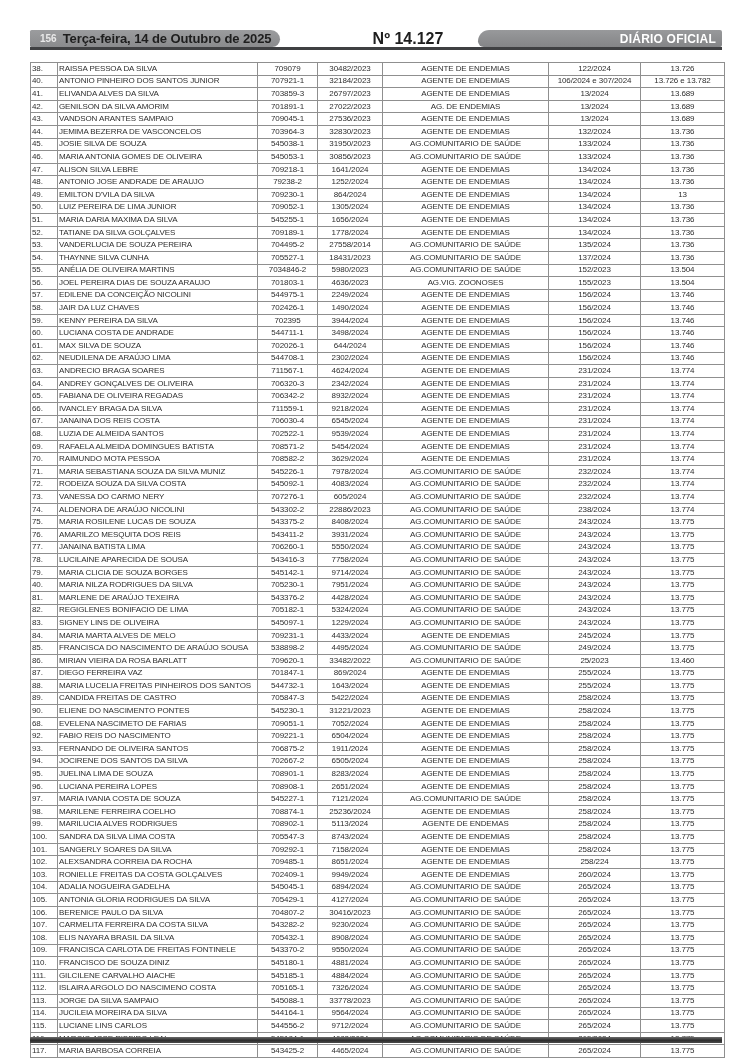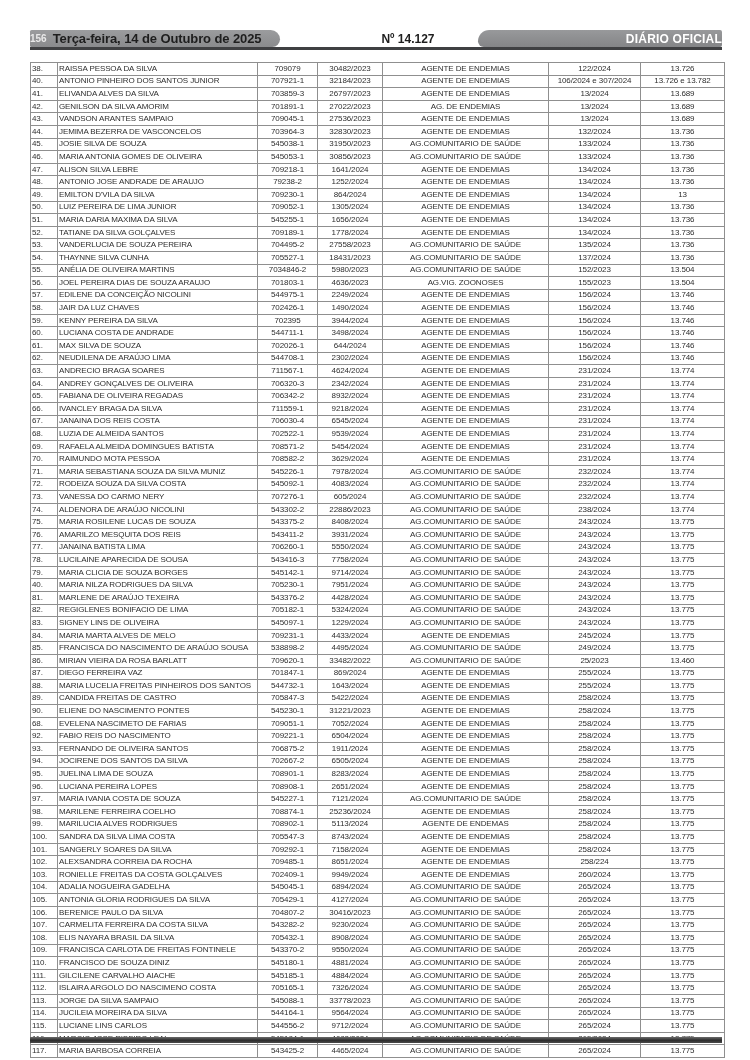--- a/index.html
+++ b/index.html
@@ -8,35 +8,35 @@
     font-family:"Liberation Sans","DejaVu Sans",sans-serif;
     -webkit-font-smoothing:antialiased;
   }
   
   .hdr{position:absolute;left:30px;top:30px;width:692px;height:20px;}
   .hdr-rule{position:absolute;left:0;top:17px;width:692px;height:3px;background:#3f4042;}
   .tab-left{
     position:absolute;left:0;top:0;width:250px;height:17px;
     background:linear-gradient(#9b9c9e,#8a8b8d);
     border-radius:2px 12px 10px 2px;
-    display:flex;align-items:center;padding-left:0;box-sizing:border-box;gap:6px;
+    display:flex;align-items:center;padding-left:10px;box-sizing:border-box;gap:6px;
   }
   .tab-left .pg{color:#e9e9e9;font-weight:bold;font-size:10px;}
   .tab-left .dt{color:#1e1e1e;font-weight:bold;font-size:13px;letter-spacing:-0.1px;}
   .edition{
     position:absolute;left:280px;top:0;width:196px;height:17px;
     display:flex;align-items:center;justify-content:center;
-    color:#1e1e1e;font-weight:bold;font-size:12px;
+    color:#1e1e1e;font-weight:bold;font-size:16px;
   }
   .tab-right{
     position:absolute;right:0;top:0;width:244px;height:17px;
     background:linear-gradient(#98999b,#848587);
     border-radius:12px 2px 2px 6px;
     display:flex;align-items:center;justify-content:flex-end;
-    padding-right:0;box-sizing:border-box;
+    padding-right:6px;box-sizing:border-box;
   }
   .tab-right .ttl{color:#ffffff;font-weight:bold;font-size:12px;letter-spacing:0.2px;}
   
   table.gz{
     position:absolute;left:30px;top:62px;width:694px;
     border-collapse:collapse;table-layout:fixed;
   }
   table.gz td{
     border:1px solid #8f8f8f;
     font-size:8px;line-height:10px;color:#2e2e2e;
@@ -218,21 +218,21 @@
     <td class="c-proc">1778/2024</td>
     <td class="c-role">AGENTE DE ENDEMIAS</td>
     <td class="c-ord">134/2024</td>
     <td class="c-val">13.736</td>
   </tr>
 
   <tr>
     <td class="c-num">53.</td>
     <td class="c-name">VANDERLUCIA DE SOUZA PEREIRA</td>
     <td class="c-id">704495-2</td>
-    <td class="c-proc">27558/2023</td>
+    <td class="c-proc">27558/2014</td>
     <td class="c-role">AG.COMUNITARIO DE SAÚDE</td>
     <td class="c-ord">135/2024</td>
     <td class="c-val">13.736</td>
   </tr>
 
   <tr>
     <td class="c-num">54.</td>
     <td class="c-name">THAYNNE SILVA CUNHA</td>
     <td class="c-id">705527-1</td>
     <td class="c-proc">18431/2023</td>

